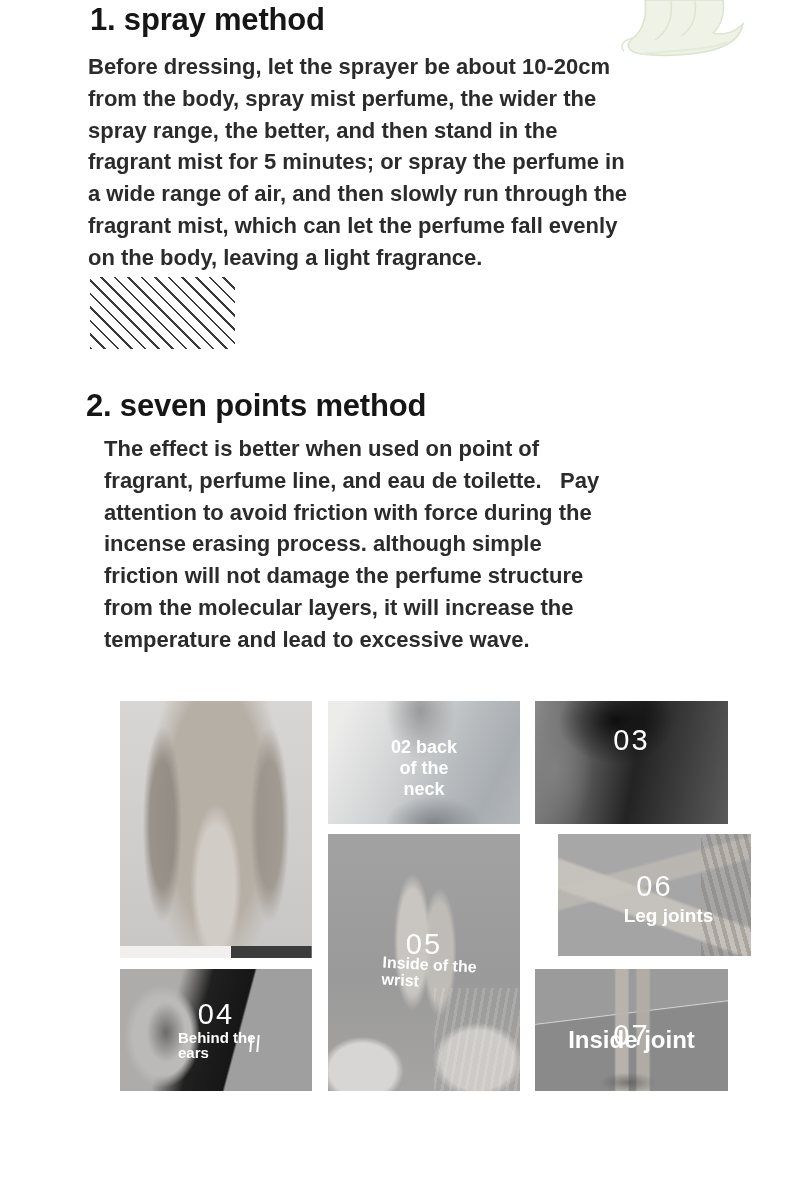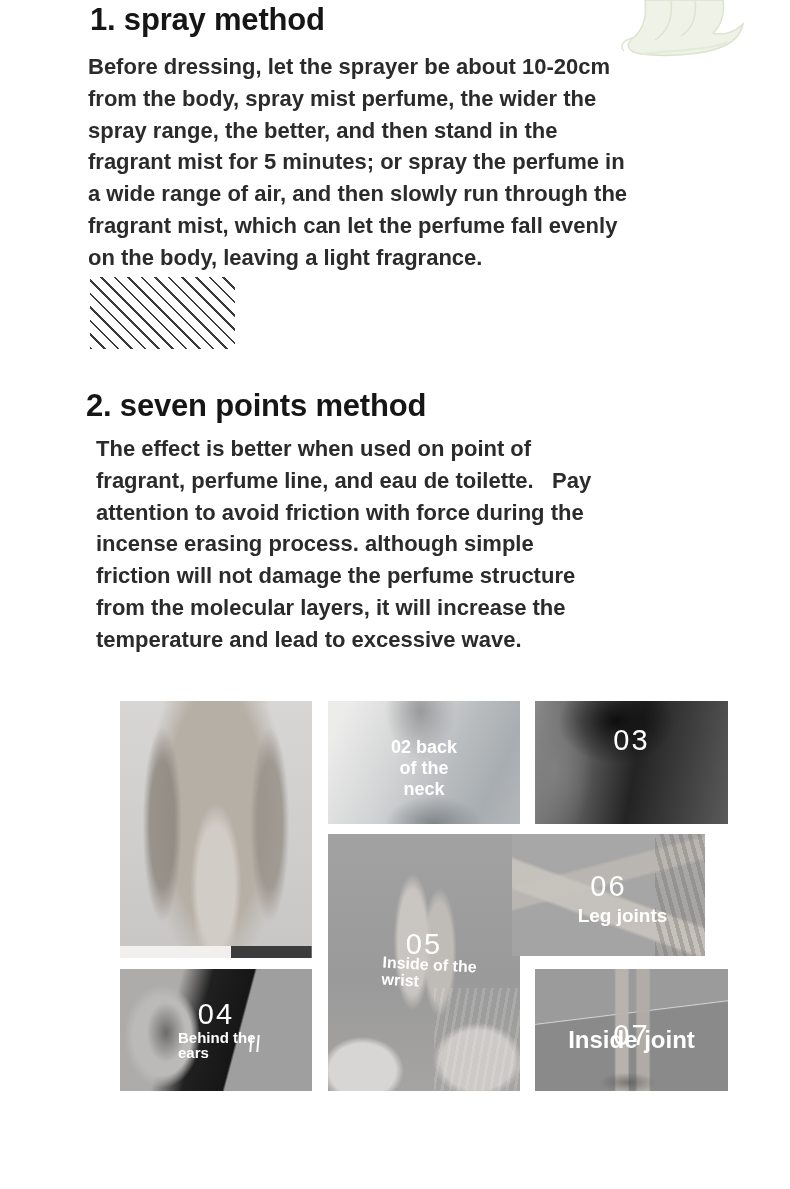--- a/index.html
+++ b/index.html
@@ -11,42 +11,42 @@
     position:absolute;margin:0;font-size:31px;font-weight:700;color:#161616;
     letter-spacing:-0.2px;line-height:36px;
   }
   #title-spray{left:90px;top:2px;}
   #title-seven{left:86px;top:388px;}
   .sec-body{
     position:absolute;margin:0;font-size:22px;font-weight:700;color:#2b2b2b;
     line-height:31.8px;white-space:pre-wrap;
   }
   #body-spray{left:88px;top:51px;}
-  #body-seven{left:96px;top:433px;}
+  #body-seven{left:104px;top:433px;}
   .stripes{
     position:absolute;left:90px;top:277px;width:145px;height:72px;
     background:repeating-linear-gradient(45deg,#3a3a3a 0 1.8px,transparent 1.8px 9.6px);
   }
   .leaf{position:absolute;left:615px;top:0;width:135px;height:60px;}
   
   .tile{position:absolute;overflow:hidden;}
   .photo{position:absolute;inset:0;}
   .num{
     position:absolute;left:0;right:0;margin:0;text-align:center;color:#ffffff;
     font-weight:400;font-size:29px;letter-spacing:2px;line-height:30px;
   }
   .cap{
     position:absolute;margin:0;color:#ffffff;font-weight:700;white-space:pre-line;
   }
   #tile-waist{left:80px;top:685px;width:192px;height:257px;}
   #tile-neck{left:288px;top:685px;width:192px;height:123px;}
   #tile-thigh{left:495px;top:685px;width:193px;height:123px;}
   #tile-ears{left:80px;top:953px;width:192px;height:122px;}
   #tile-wrist{left:288px;top:818px;width:192px;height:257px;}
-  #tile-legs{left:472px;top:818px;width:193px;height:122px;}
+  #tile-legs{left:518px;top:818px;width:193px;height:122px;}
   #tile-ankle{left:495px;top:953px;width:193px;height:122px;}
 
   #tile-waist .cap{left:0;right:0;top:92px;text-align:center;font-size:18px;line-height:23px;font-weight:600;}
   #tile-neck .cap{left:0;right:0;top:36px;text-align:center;font-size:18px;line-height:21px;font-weight:600;}
   #tile-thigh .num{top:24px;}
   #tile-thigh .cap{left:0;right:0;top:64px;text-align:center;font-size:21px;}
   #tile-ears .num{top:30px;text-align:center;}
   #tile-ears .cap{left:58px;top:61px;font-size:15px;line-height:15px;}
   #tile-wrist .num{top:95px;}
   #tile-wrist .cap{left:54px;top:122px;font-size:16px;line-height:17px;transform:rotate(3deg);}

